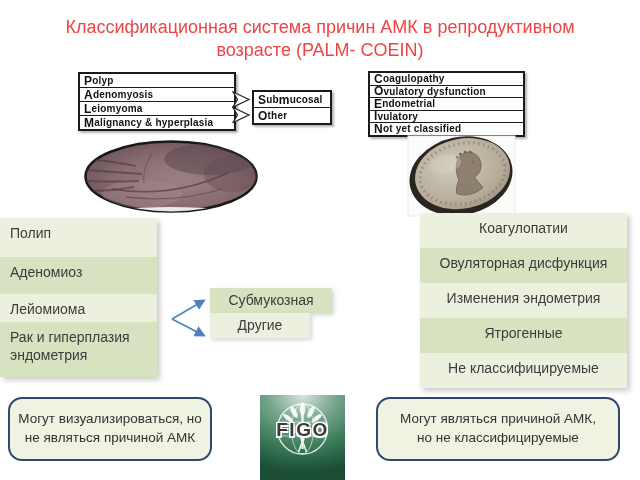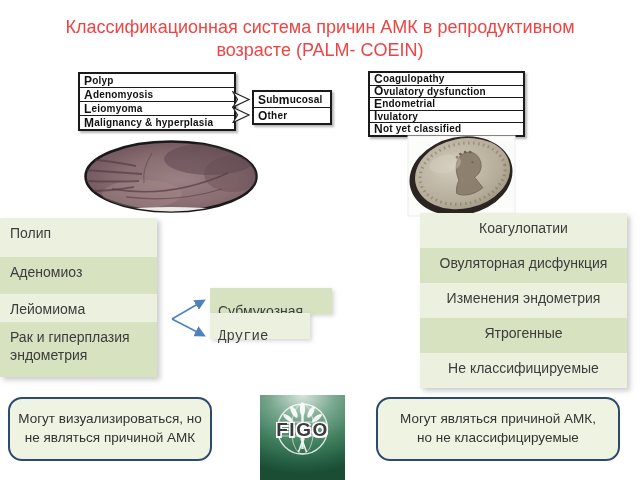--- a/index.html
+++ b/index.html
@@ -35,24 +35,24 @@
   .grow{font-size:14px;color:#3c3c3c;padding:7px 10px 0;box-sizing:border-box;line-height:1.25;}
   .band-light{background:#ecf1df;}
   .band-dark{background:#d6e2c0;}
   .left-list{left:0;top:218px;width:157px;}
   .left-list .grow:nth-child(1){height:39px;}
   .left-list .grow:nth-child(2){height:37px;}
   .left-list .grow:nth-child(3){height:28px;}
   .left-list .grow:nth-child(4){height:55px;}
   .right-list{left:420px;top:213px;width:207px;}
   .right-list .grow{height:35px;text-align:center;}
-  .mid-row{position:absolute;font-size:14px;color:#3c3c3c;padding:13px 8px;
-           box-sizing:border-box;line-height:21px;box-shadow:2px 2px 4px rgba(120,120,120,.3);}
+  .mid-row{position:absolute;font-size:14px;color:#3c3c3c;padding:2px 8px;
+           box-sizing:border-box;line-height:21px;box-shadow:2px 2px 4px rgba(120,120,120,.3);text-align:center;}
   .mid-row-1{left:210px;top:288px;width:122px;height:25px;}
-  .mid-row-2{left:210px;top:313px;width:100px;height:25px;font-family:Liberation Mono, monospace;}
+  .mid-row-2{left:210px;top:313px;width:100px;height:25px;}
 
   
   .note{position:absolute;height:64px;border:2px solid #2c4a6e;border-radius:14px;
         background:#eff3e2;display:flex;flex-direction:column;justify-content:center;
         text-align:center;font-size:13.5px;line-height:1.4;color:#333;box-sizing:border-box;}
   .note-left{left:8px;top:397px;width:204px;}
   .note-right{left:376px;top:397px;width:244px;}
 
   
   .figo{position:absolute;left:260px;top:395px;width:85px;height:88px;overflow:hidden;

